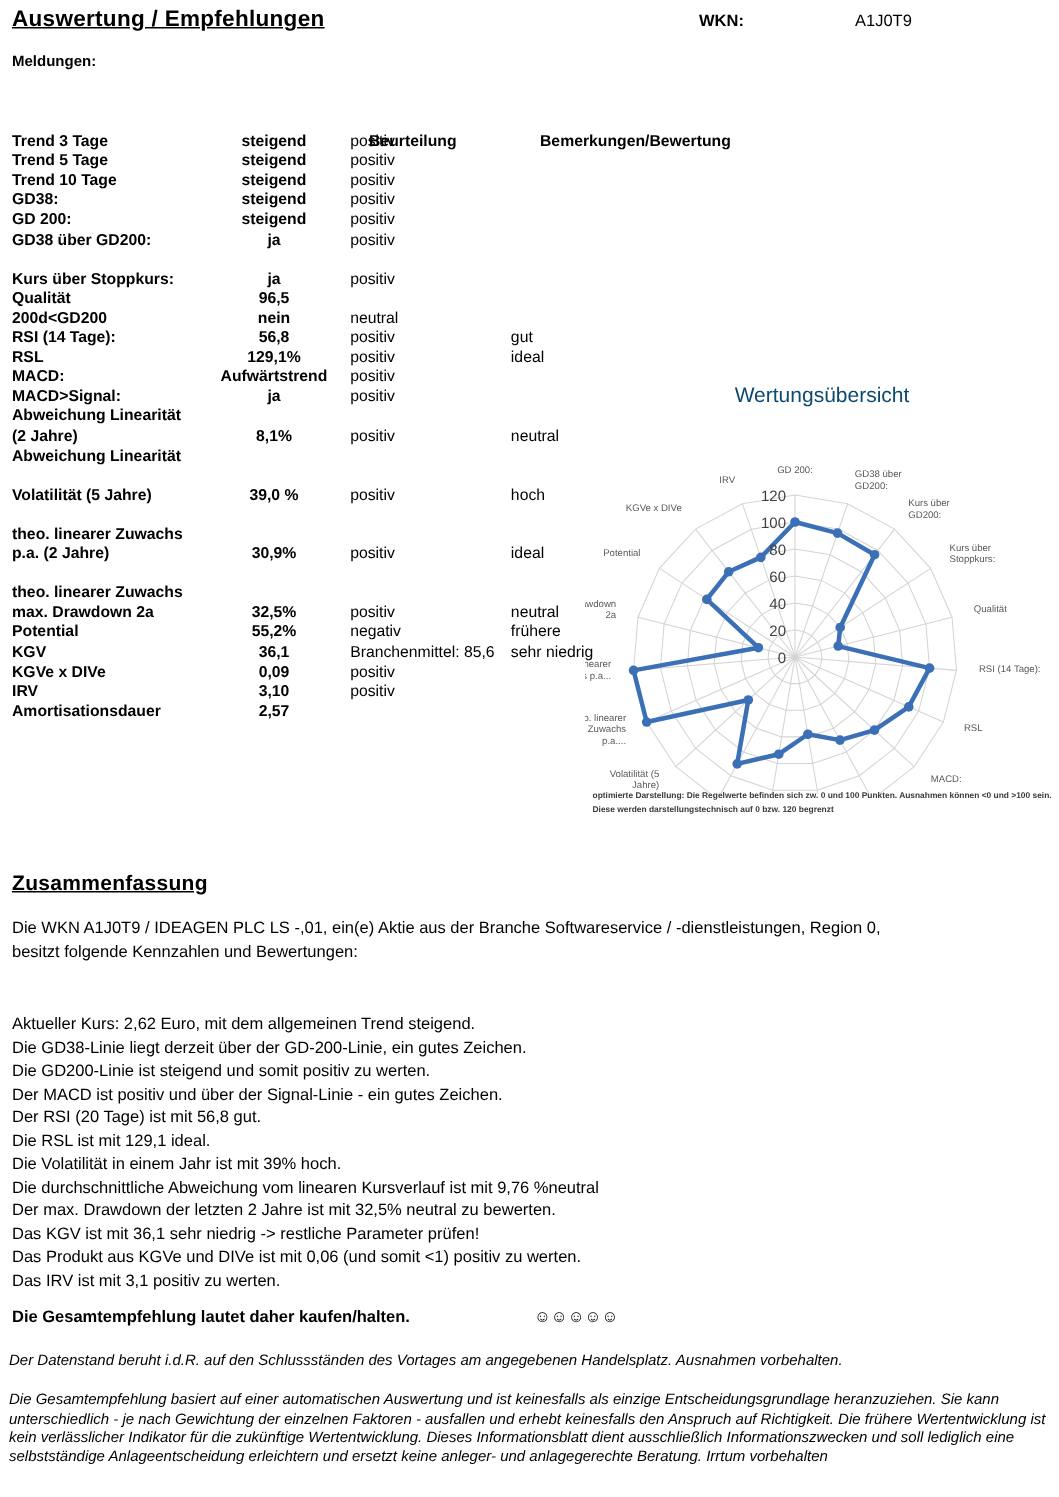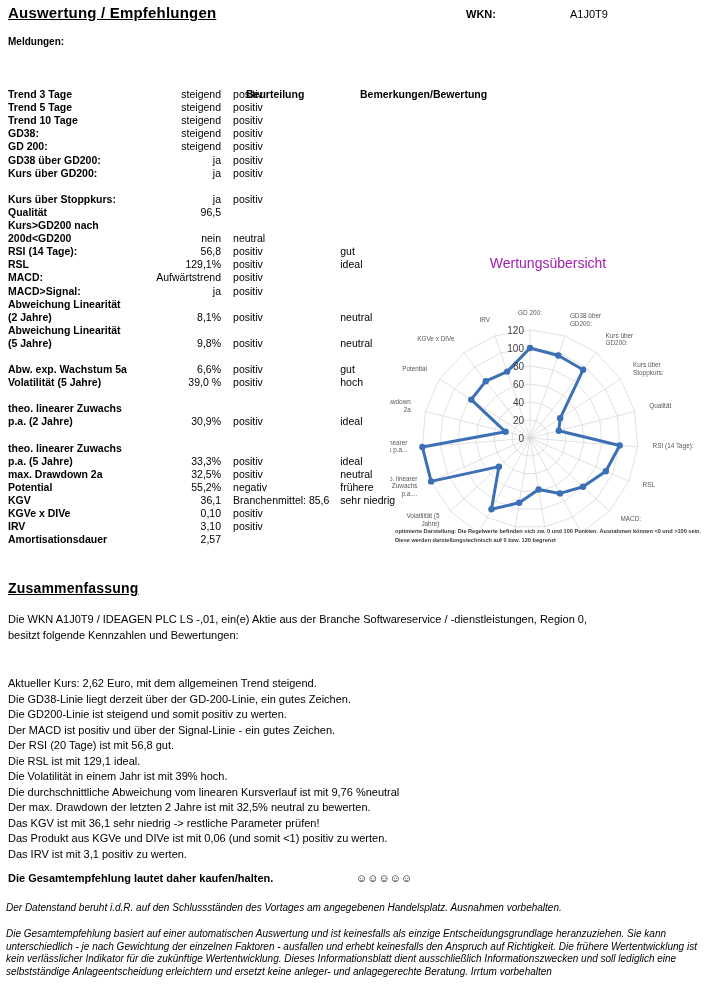--- a/index.html
+++ b/index.html
@@ -22,32 +22,32 @@
   #wkn-label{position:absolute;left:466px;top:8px;font-size:11px;font-weight:bold;}
   #wkn-value{position:absolute;left:570px;top:8px;font-size:11px;font-weight:normal;}
   #meldungen{position:absolute;left:8px;top:36px;font-size:10px;font-weight:bold;}
 
   
   .tbl{position:absolute;left:8px;top:88px;width:420px;
        font-size:10.5px;border-collapse:collapse;}
   .tbl td{padding:0;height:13.1px;vertical-align:bottom;line-height:13px;
           white-space:nowrap;}
   .c-name{width:158px;font-weight:bold;}
-  .c-val{width:84px;text-align:right;padding-right:12px !important;}
+  .c-val{width:84px;text-align:center;padding-right:12px !important;font-weight:bold;}
   .c-beu{width:118px;margin-top:36px;}
   .c-bem{width:120px;}
   .spacer td{height:13.1px;}
 
   #hdr-beurteilung{position:absolute;left:246px;top:88px;font-size:10.5px;font-weight:bold;}
   #hdr-bemerkungen{position:absolute;left:360px;top:88px;font-size:10.5px;font-weight:bold;}
 
   
   #chart-block{position:absolute;left:390px;top:255px;width:316px;height:300px;}
   #chart-title{position:absolute;left:0;top:0;width:316px;text-align:center;
-               font-size:14px;color:#a21caf;font-family:"Liberation Sans",sans-serif;}
+               font-size:14px;color:#0c4a6e;font-family:"Liberation Sans",sans-serif;}
   #chart-svg{position:absolute;left:0;top:24px;}
   .radar-label{font-size:6.4px;fill:#595959;font-family:"Liberation Sans",sans-serif;}
   .tick-label{font-size:10px;fill:#404040;font-family:"Liberation Sans",sans-serif;}
   .grid-ring{fill:none;stroke:#d4d4d4;stroke-width:.7px;}
   .grid-spoke{stroke:#d4d4d4;stroke-width:.7px;}
   #chart-note{position:absolute;left:5px;top:272px;width:311px;
               font-size:5.6px;color:#3a3a3a;line-height:1.55;font-weight:bold;}
 
   
   #sum-title{left:8px;top:580px;font-size:14px;}
@@ -110,47 +110,35 @@
           <td class="c-val">steigend</td>
           <td class="c-beu">positiv</td>
           <td class="c-bem"></td>
         </tr>
         <tr>
           <td class="c-name">GD38 über GD200:</td>
           <td class="c-val">ja</td>
           <td class="c-beu">positiv</td>
           <td class="c-bem"></td>
         </tr>
-        <tr>
-          <td class="c-name">Kurs über GD200:</td>
-          <td class="c-val">ja</td>
-          <td class="c-beu">positiv</td>
-          <td class="c-bem"></td>
-        </tr>
         <tr class="spacer">
           <td class="c-name"></td>
           <td class="c-val"></td>
           <td class="c-beu"></td>
           <td class="c-bem"></td>
         </tr>
         <tr>
           <td class="c-name">Kurs über Stoppkurs:</td>
           <td class="c-val">ja</td>
           <td class="c-beu">positiv</td>
           <td class="c-bem"></td>
         </tr>
         <tr>
           <td class="c-name">Qualität</td>
           <td class="c-val">96,5</td>
-          <td class="c-beu"></td>
-          <td class="c-bem"></td>
-        </tr>
-        <tr>
-          <td class="c-name">Kurs&gt;GD200 nach</td>
-          <td class="c-val"></td>
           <td class="c-beu"></td>
           <td class="c-bem"></td>
         </tr>
         <tr>
           <td class="c-name">200d&lt;GD200</td>
           <td class="c-val">nein</td>
           <td class="c-beu">neutral</td>
           <td class="c-bem"></td>
         </tr>
         <tr>
@@ -188,39 +176,27 @@
           <td class="c-val">8,1%</td>
           <td class="c-beu">positiv</td>
           <td class="c-bem">neutral</td>
         </tr>
         <tr>
           <td class="c-name">Abweichung Linearität</td>
           <td class="c-val"></td>
           <td class="c-beu"></td>
           <td class="c-bem"></td>
         </tr>
-        <tr>
-          <td class="c-name">(5 Jahre)</td>
-          <td class="c-val">9,8%</td>
-          <td class="c-beu">positiv</td>
-          <td class="c-bem">neutral</td>
-        </tr>
         <tr class="spacer">
           <td class="c-name"></td>
           <td class="c-val"></td>
           <td class="c-beu"></td>
           <td class="c-bem"></td>
         </tr>
         <tr>
-          <td class="c-name">Abw. exp. Wachstum 5a</td>
-          <td class="c-val">6,6%</td>
-          <td class="c-beu">positiv</td>
-          <td class="c-bem">gut</td>
-        </tr>
-        <tr>
           <td class="c-name">Volatilität (5 Jahre)</td>
           <td class="c-val">39,0 %</td>
           <td class="c-beu">positiv</td>
           <td class="c-bem">hoch</td>
         </tr>
         <tr class="spacer">
           <td class="c-name"></td>
           <td class="c-val"></td>
           <td class="c-beu"></td>
           <td class="c-bem"></td>
@@ -241,26 +217,20 @@
           <td class="c-name"></td>
           <td class="c-val"></td>
           <td class="c-beu"></td>
           <td class="c-bem"></td>
         </tr>
         <tr>
           <td class="c-name">theo. linearer Zuwachs</td>
           <td class="c-val"></td>
           <td class="c-beu"></td>
           <td class="c-bem"></td>
-        </tr>
-        <tr>
-          <td class="c-name">p.a. (5 Jahre)</td>
-          <td class="c-val">33,3%</td>
-          <td class="c-beu">positiv</td>
-          <td class="c-bem">ideal</td>
         </tr>
         <tr>
           <td class="c-name">max. Drawdown 2a</td>
           <td class="c-val">32,5%</td>
           <td class="c-beu">positiv</td>
           <td class="c-bem">neutral</td>
         </tr>
         <tr>
           <td class="c-name">Potential</td>
           <td class="c-val">55,2%</td>
@@ -268,21 +238,21 @@
           <td class="c-bem">frühere</td>
         </tr>
         <tr>
           <td class="c-name">KGV</td>
           <td class="c-val">36,1</td>
           <td class="c-beu">Branchenmittel: 85,6</td>
           <td class="c-bem">sehr niedrig</td>
         </tr>
         <tr>
           <td class="c-name">KGVe x DIVe</td>
-          <td class="c-val">0,10</td>
+          <td class="c-val">0,09</td>
           <td class="c-beu">positiv</td>
           <td class="c-bem"></td>
         </tr>
         <tr>
           <td class="c-name">IRV</td>
           <td class="c-val">3,10</td>
           <td class="c-beu">positiv</td>
           <td class="c-bem"></td>
         </tr>
         <tr>

